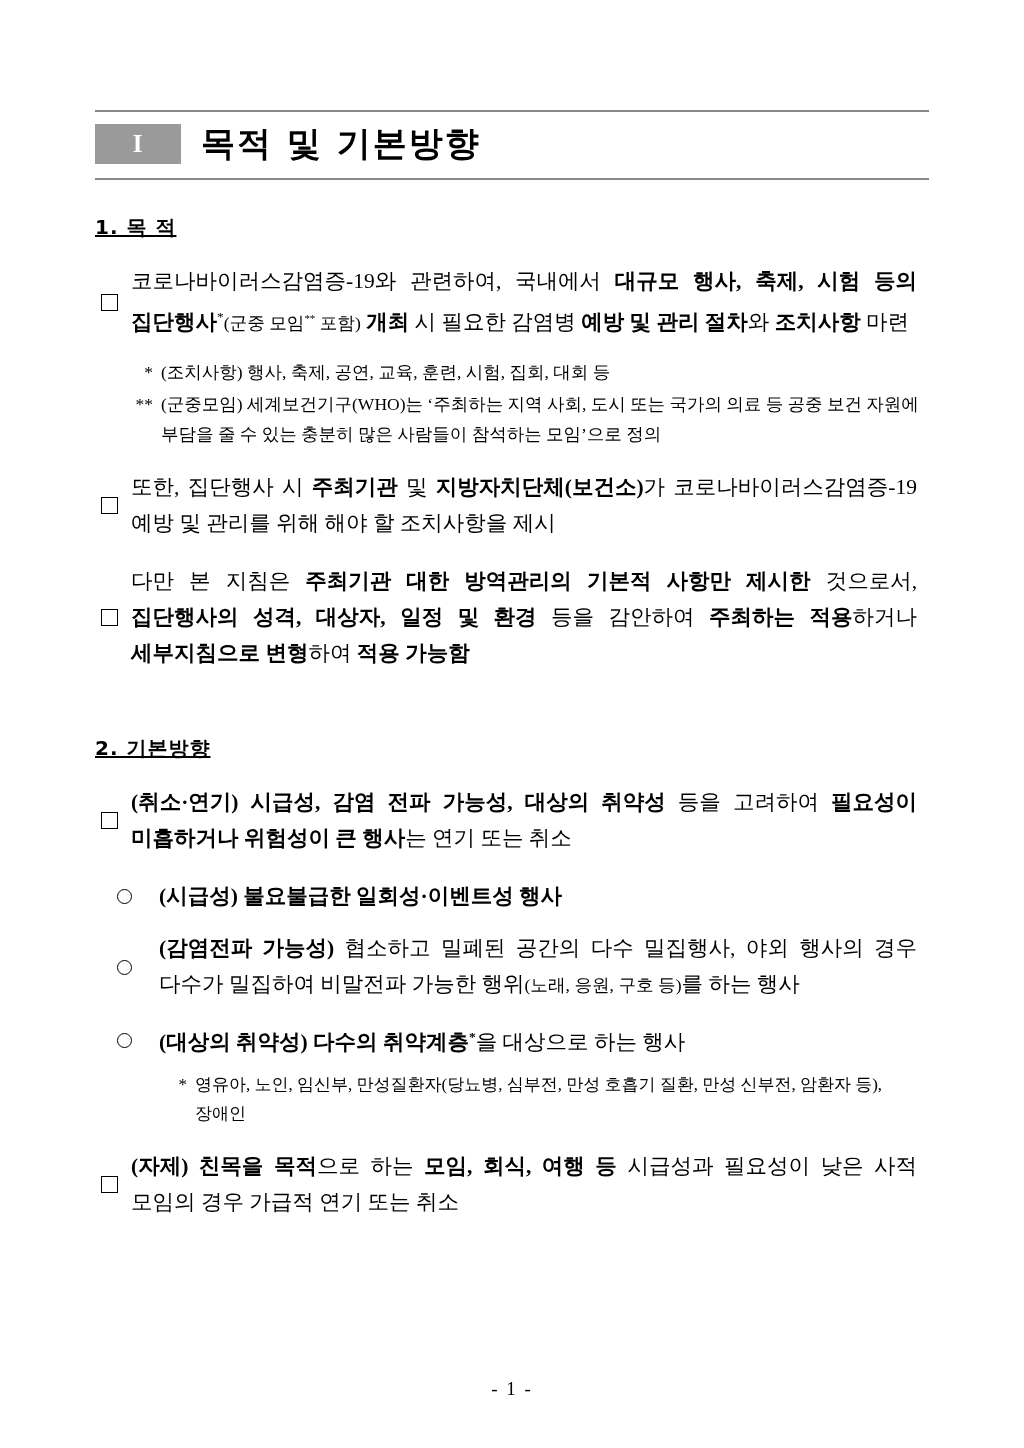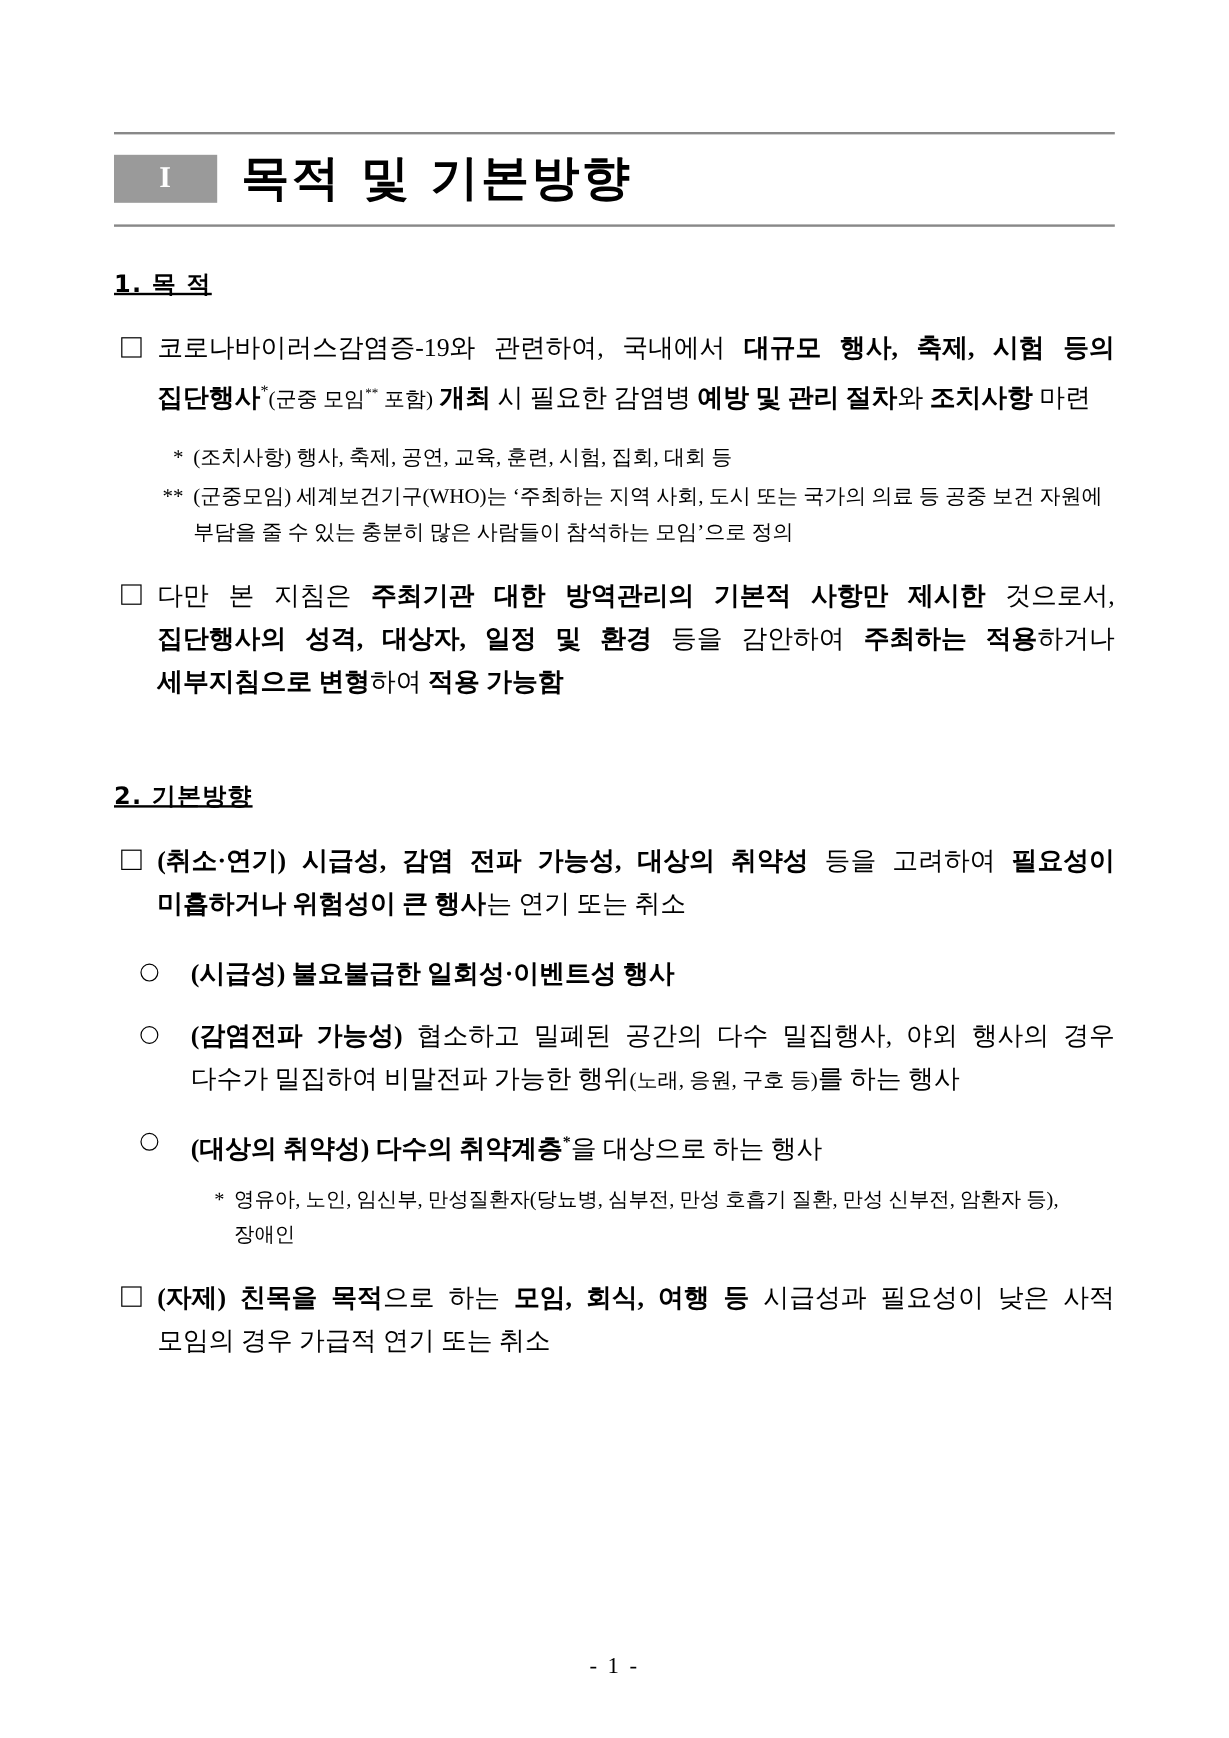--- a/index.html
+++ b/index.html
@@ -39,42 +39,42 @@
     font-size: 25px;
     width: 86px;
     text-align: center;
     line-height: 40px;
     letter-spacing: 1px;
     margin-right: 20px;
   }
   .chapter-title {
     font-family: "DejaVu Sans", sans-serif;
     font-weight: bold;
-    font-size: 40px;
+    font-size: 34px;
     letter-spacing: 2px;
   }
 
   
   .section-heading {
     font-family: "DejaVu Sans", sans-serif;
     font-weight: bold;
     font-size: 20px;
     letter-spacing: 1px;
     margin: 0 0 22px 0;
     text-decoration: underline;
   }
   .section-heading.second {
     margin-top: 64px;
   }
 
   
   .bullet-row {
     display: flex;
-    align-items: flex-start;
-    margin: 0 0 22px 0;
+    align-items: center;
+    margin: 0 12px 22px 0;
   }
   .bullet-marker {
     flex: 0 0 auto;
     width: 36px;
     font-size: 20px;
     line-height: 36px;
     padding-left: 6px;
     box-sizing: border-box;
   }
   .sq {
@@ -180,20 +180,24 @@
     <div class="footnote">
       <div class="fn-mark">*</div>
       <div class="fn-text">(조치사항) 행사, 축제, 공연, 교육, 훈련, 시험, 집회, 대회 등</div>
     </div>
     <div class="footnote">
       <div class="fn-mark">**</div>
       <div class="fn-text">(군중모임) 세계보건기구(WHO)는 ‘주최하는 지역 사회, 도시 또는 국가의 의료 등 공중 보건 자원에 부담을 줄 수 있는 충분히 많은 사람들이 참석하는 모임’으로 정의</div>
     </div>
   </div>
 
+  <div class="bullet-row">
+    <div class="bullet-marker"><span class="sq"></span></div>
+    <div class="bullet-body">또한, 집단행사 시 <b>주최기관</b> 및 <b>지방자치단체(보건소)</b>가 코로나바이러스감염증-19 예방 및 관리를 위해 해야 할 조치사항을 제시</div>
+  </div>
 
   <div class="bullet-row">
     <div class="bullet-marker"><span class="sq"></span></div>
     <div class="bullet-body">다만 본 지침은 <b>주최기관 대한 방역관리의 기본적 사항만 제시한</b> 것으로서, <b>집단행사의 성격, 대상자, 일정 및 환경</b> 등을 감안하여 <b>주최하는 적용</b>하거나 <b>세부지침으로 변형</b>하여 <b>적용 가능함</b></div>
   </div>
 
   <h2 class="section-heading second">2. 기본방향</h2>
 
   <div class="bullet-row">
     <div class="bullet-marker"><span class="sq"></span></div>

